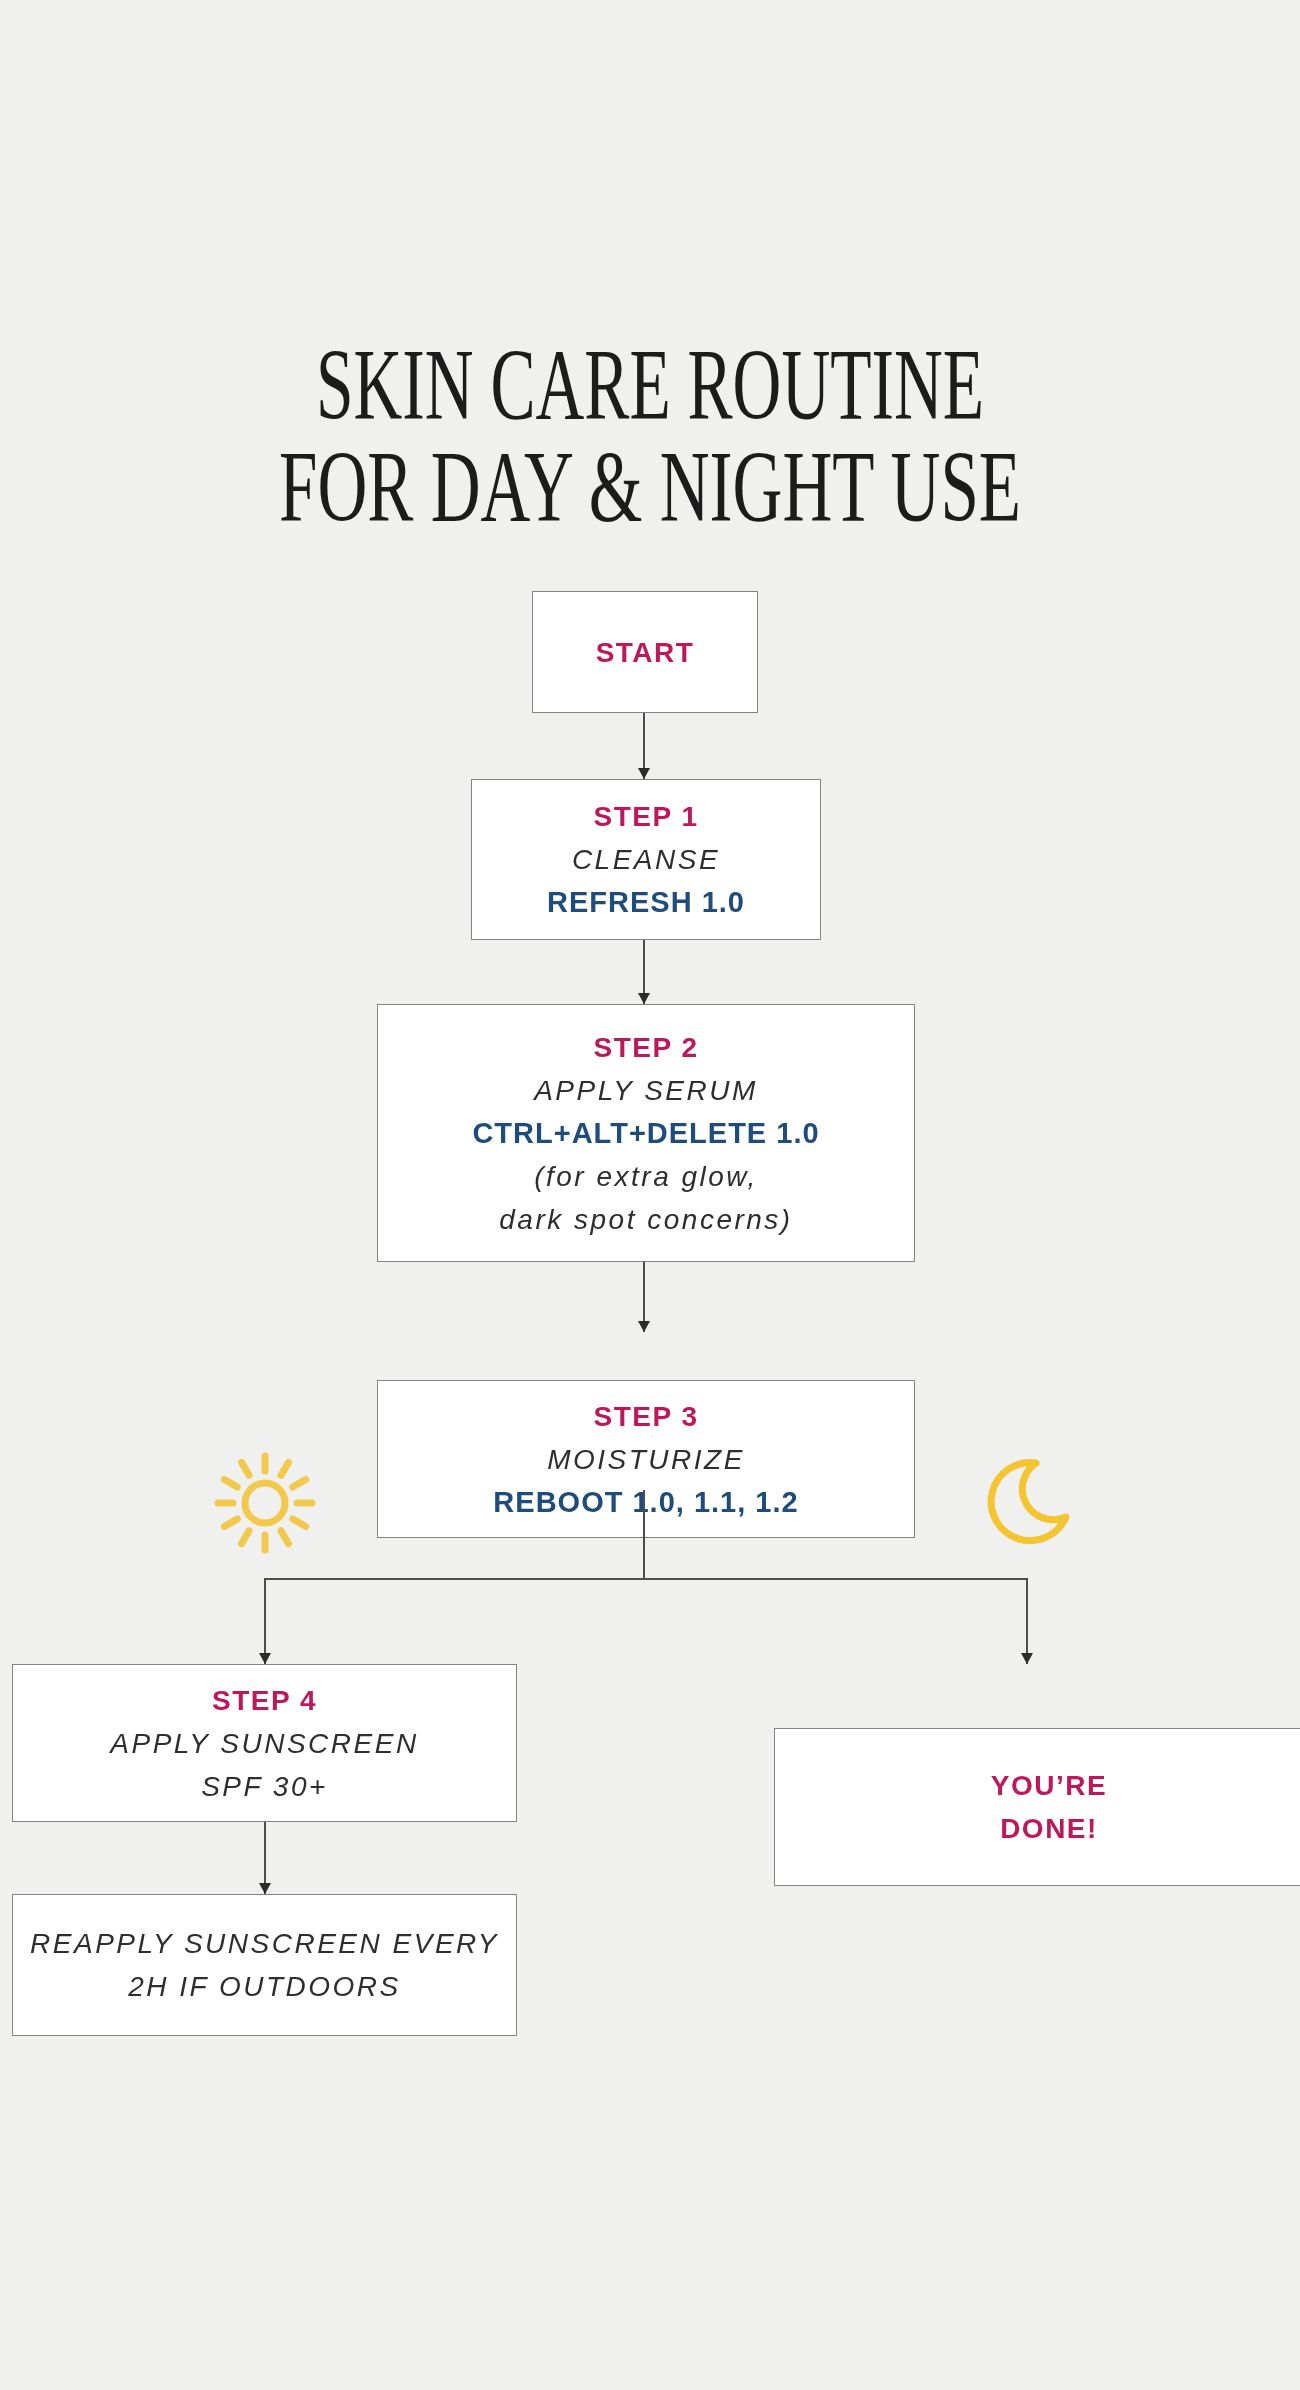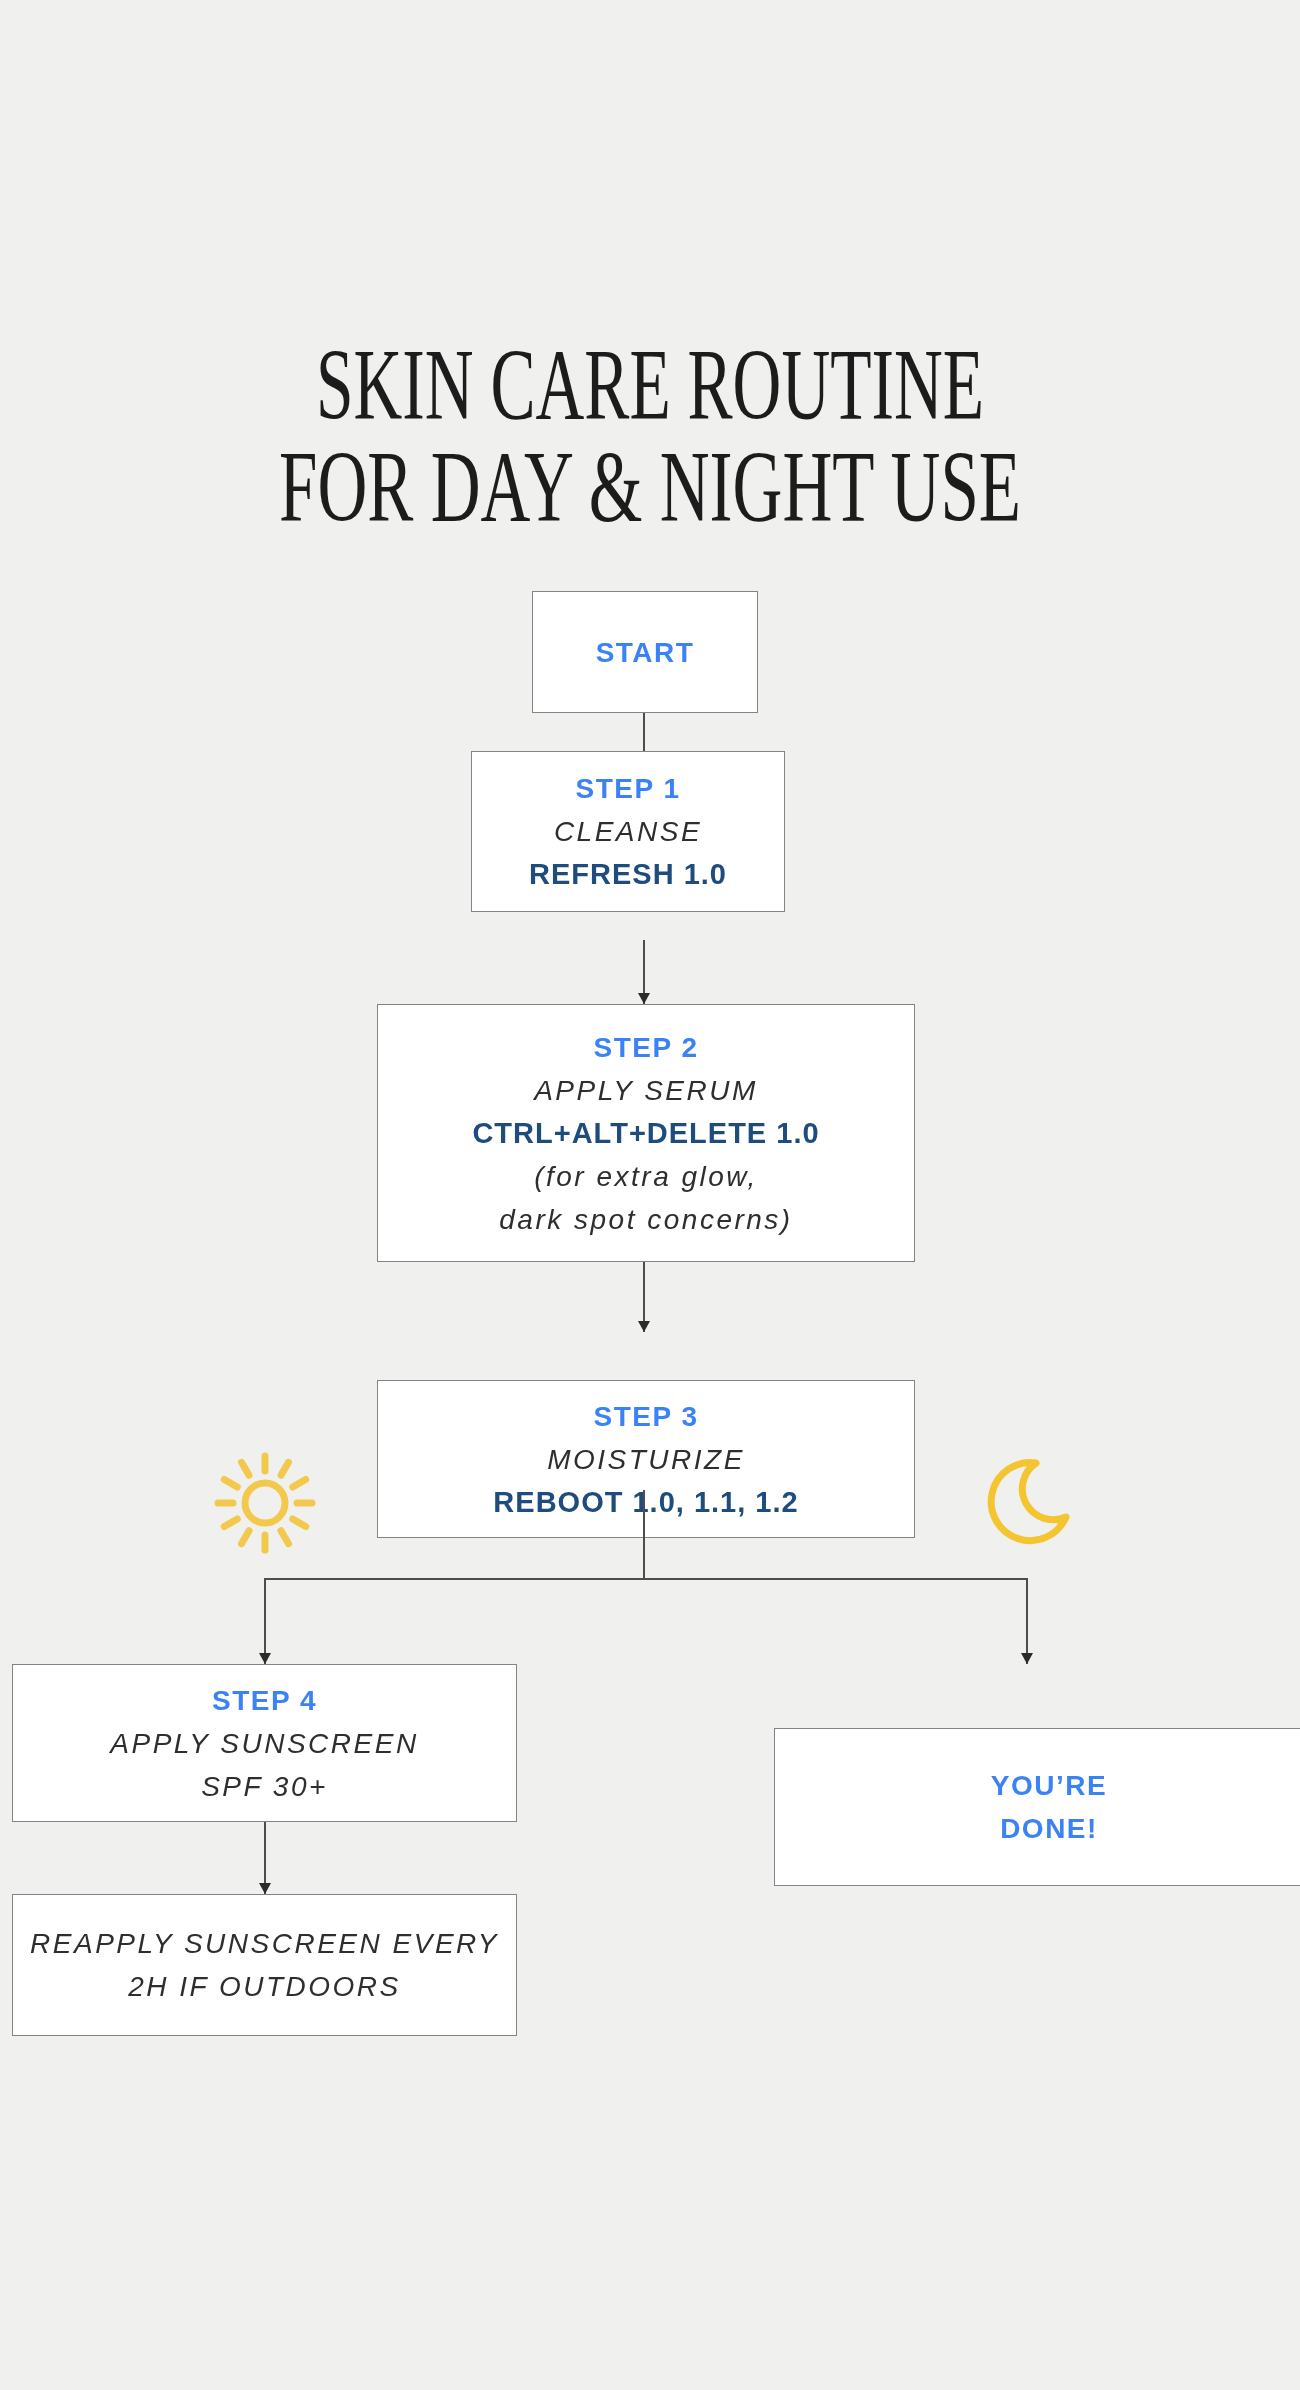--- a/index.html
+++ b/index.html
@@ -20,21 +20,21 @@
     position:absolute;
     background:#ffffff;
     border:1.5px solid #848484;
     box-sizing:border-box;
     display:flex;flex-direction:column;
     align-items:center;justify-content:center;
     text-align:center;
   }
   .bold-line{
     font-weight:700;font-size:28px;line-height:43px;
-    letter-spacing:1.5px;color:#3b82f6;
+    letter-spacing:1.5px;color:#be185d;
   }
   .light-line{
     font-weight:300;font-size:28px;line-height:43px;
     letter-spacing:2.5px;color:#2e2e2e;font-style:italic;
   }
   .blue-line{
     font-weight:700;font-size:29px;line-height:43px;
     letter-spacing:1px;color:#1e4c7c;
   }
   .blue-inline{font-weight:700;color:#1e4c7c;letter-spacing:1px;}
@@ -58,21 +58,21 @@
     <text x="650" y="188" font-size="101" text-anchor="middle" textLength="742" lengthAdjust="spacingAndGlyphs">FOR DAY &amp; NIGHT USE</text>
   </svg>
 
   <div class="box" style="left:532px;top:591px;width:226px;height:122px;">
     <span class="bold-line">START</span>
   </div>
 
   <div class="vline" style="left:643px;top:713px;height:66px;"></div>
   <div class="arrow" style="left:638px;top:768px;"></div>
 
-  <div class="box" style="left:471px;top:751px;width:314px;height:161px;">
+  <div class="box" style="left:471px;top:779px;width:350px;height:161px;">
     <span class="bold-line">STEP 1</span>
     <span class="light-line">CLEANSE</span>
     <span class="blue-line">REFRESH 1.0</span>
   </div>
 
   <div class="vline" style="left:643px;top:940px;height:64px;"></div>
   <div class="arrow" style="left:638px;top:993px;"></div>
 
   <div class="box" style="left:377px;top:1004px;width:538px;height:258px;">
     <span class="bold-line">STEP 2</span>

